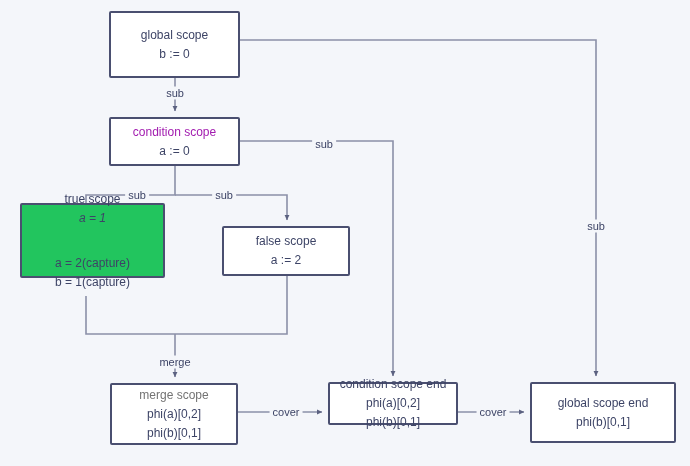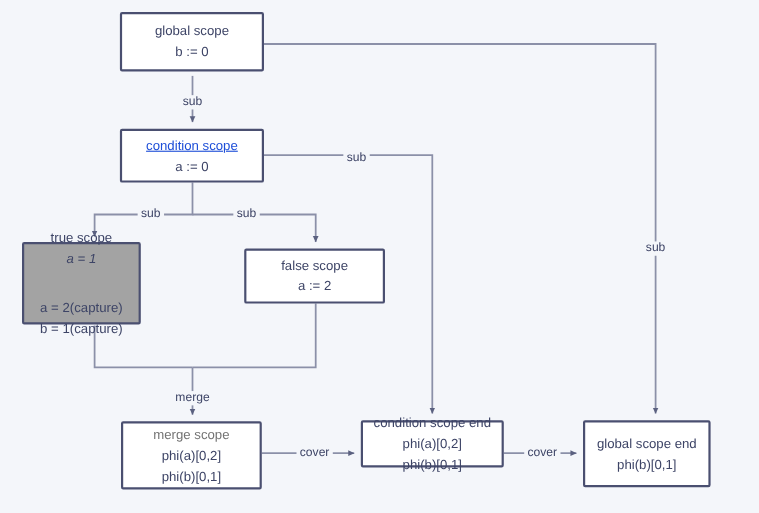--- a/index.html
+++ b/index.html
@@ -94,49 +94,49 @@
         <path d="M 175 195 L 287 195 L 287 220" fill="none" stroke="#8b90a8" stroke-width="1.6" marker-end="url(#arrowhead)"></path>
         <path d="M 86 296 L 86 334 L 175 334" fill="none" stroke="#8b90a8" stroke-width="1.6"></path>
         <path d="M 287 276 L 287 334 L 175 334" fill="none" stroke="#8b90a8" stroke-width="1.6"></path>
         <path d="M 175 334 L 175 377" fill="none" stroke="#8b90a8" stroke-width="1.6" marker-end="url(#arrowhead)"></path>
         <path d="M 238 412 L 322 412" fill="none" stroke="#8b90a8" stroke-width="1.6" marker-end="url(#arrowhead)"></path>
         <path d="M 458 412 L 524 412" fill="none" stroke="#8b90a8" stroke-width="1.6" marker-end="url(#arrowhead)"></path>
       </g>
   </svg>
 
   <div id="nodes-layer">
-      <div class="node-box" style="left: 109px; top: 11px; width: 131px; height: 54px; border-color: rgb(74, 79, 112); background: rgb(255, 255, 255);">
+      <div class="node-box" style="left: 109px; top: 11px; width: 131px; height: 67px; border-color: rgb(74, 79, 112); background: rgb(255, 255, 255);">
         <div class="node-line" style="color: rgb(61, 68, 102);">global scope</div>
         <div class="node-line" style="color: rgb(61, 68, 102);">b := 0</div>
       </div>
       <div class="node-box" style="left: 109px; top: 117px; width: 131px; height: 49px; border-color: rgb(74, 79, 112); background: rgb(255, 255, 255);">
-        <div class="node-line" style="color: #1d4ed8; text-decoration: underline;">condition scope</div>
+        <div class="node-line" style="color: #a21caf;">condition scope</div>
         <div class="node-line" style="color: rgb(61, 68, 102);">a := 0</div>
       </div>
-      <div class="node-box" style="left: 20px; top: 220px; width: 108px; height: 75px; border-color: rgb(74, 79, 112); background: #a3a3a3;">
+      <div class="node-box" style="left: 20px; top: 203px; width: 145px; height: 75px; border-color: rgb(74, 79, 112); background: #22c55e;">
         <div class="node-line" style="color: rgb(61, 68, 102);">true scope</div>
         <div class="node-line" style="color: rgb(61, 68, 102); font-style: italic;">a = 1</div>
         <div class="node-line" style="color: rgb(61, 68, 102); margin-top: 26px;">a = 2(capture)</div>
         <div class="node-line" style="color: rgb(61, 68, 102);">b = 1(capture)</div>
       </div>
       <div class="node-box" style="left: 222px; top: 226px; width: 128px; height: 50px; border-color: rgb(74, 79, 112); background: rgb(255, 255, 255);">
         <div class="node-line" style="color: rgb(61, 68, 102);">false scope</div>
         <div class="node-line" style="color: rgb(61, 68, 102);">a := 2</div>
       </div>
       <div class="node-box" style="left: 110px; top: 383px; width: 128px; height: 62px; border-color: rgb(74, 79, 112); background: rgb(255, 255, 255);">
         <div class="node-line" style="color: #737373;">merge scope</div>
         <div class="node-line" style="color: rgb(61, 68, 102);">phi(a)[0,2]</div>
         <div class="node-line" style="color: rgb(61, 68, 102);">phi(b)[0,1]</div>
       </div>
       <div class="node-box" style="left: 328px; top: 382px; width: 130px; height: 43px; border-color: rgb(74, 79, 112); background: rgb(255, 255, 255);">
         <div class="node-line" style="color: rgb(61, 68, 102);">condition scope end</div>
         <div class="node-line" style="color: rgb(61, 68, 102);">phi(a)[0,2]</div>
         <div class="node-line" style="color: rgb(61, 68, 102);">phi(b)[0,1]</div>
       </div>
-      <div class="node-box" style="left: 530px; top: 382px; width: 116px; height: 61px; border-color: rgb(74, 79, 112); background: rgb(255, 255, 255);">
+      <div class="node-box" style="left: 530px; top: 382px; width: 146px; height: 61px; border-color: rgb(74, 79, 112); background: rgb(255, 255, 255);">
         <div class="node-line" style="color: rgb(61, 68, 102);">global scope end</div>
         <div class="node-line" style="color: rgb(61, 68, 102);">phi(b)[0,1]</div>
       </div>
     </div>
   <div id="labels-layer">
       <div class="edge-label" style="left: 175px; top: 93px; color: rgb(61, 68, 102); background: rgb(244, 246, 250);">sub</div>
       <div class="edge-label" style="left: 596px; top: 226px; color: rgb(61, 68, 102); background: rgb(244, 246, 250);">sub</div>
       <div class="edge-label" style="left: 324px; top: 144px; color: rgb(61, 68, 102); background: rgb(244, 246, 250);">sub</div>
       <div class="edge-label" style="left: 137px; top: 195px; color: rgb(61, 68, 102); background: rgb(244, 246, 250);">sub</div>
       <div class="edge-label" style="left: 224px; top: 195px; color: rgb(61, 68, 102); background: rgb(244, 246, 250);">sub</div>

